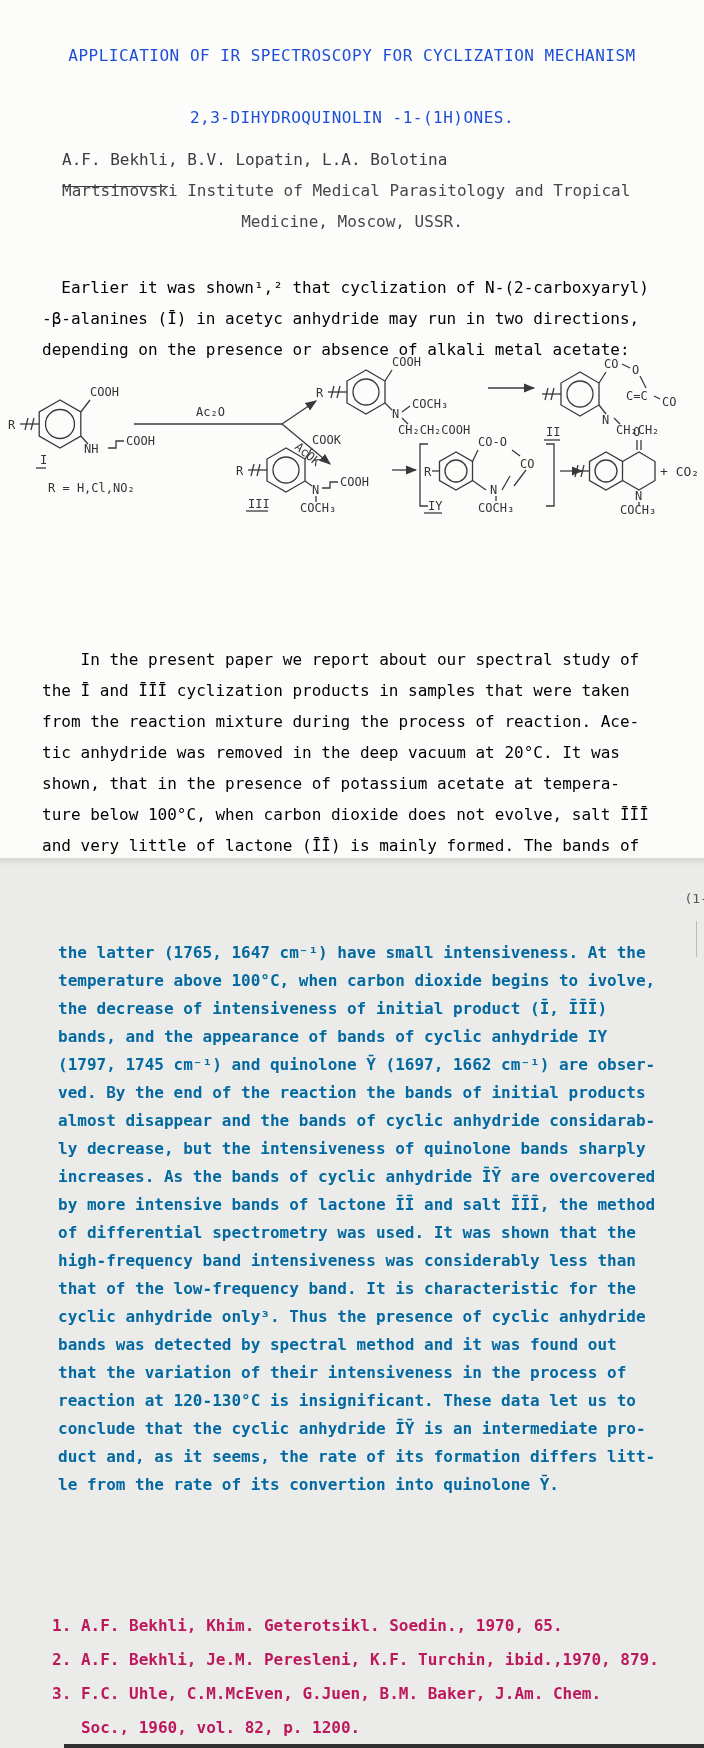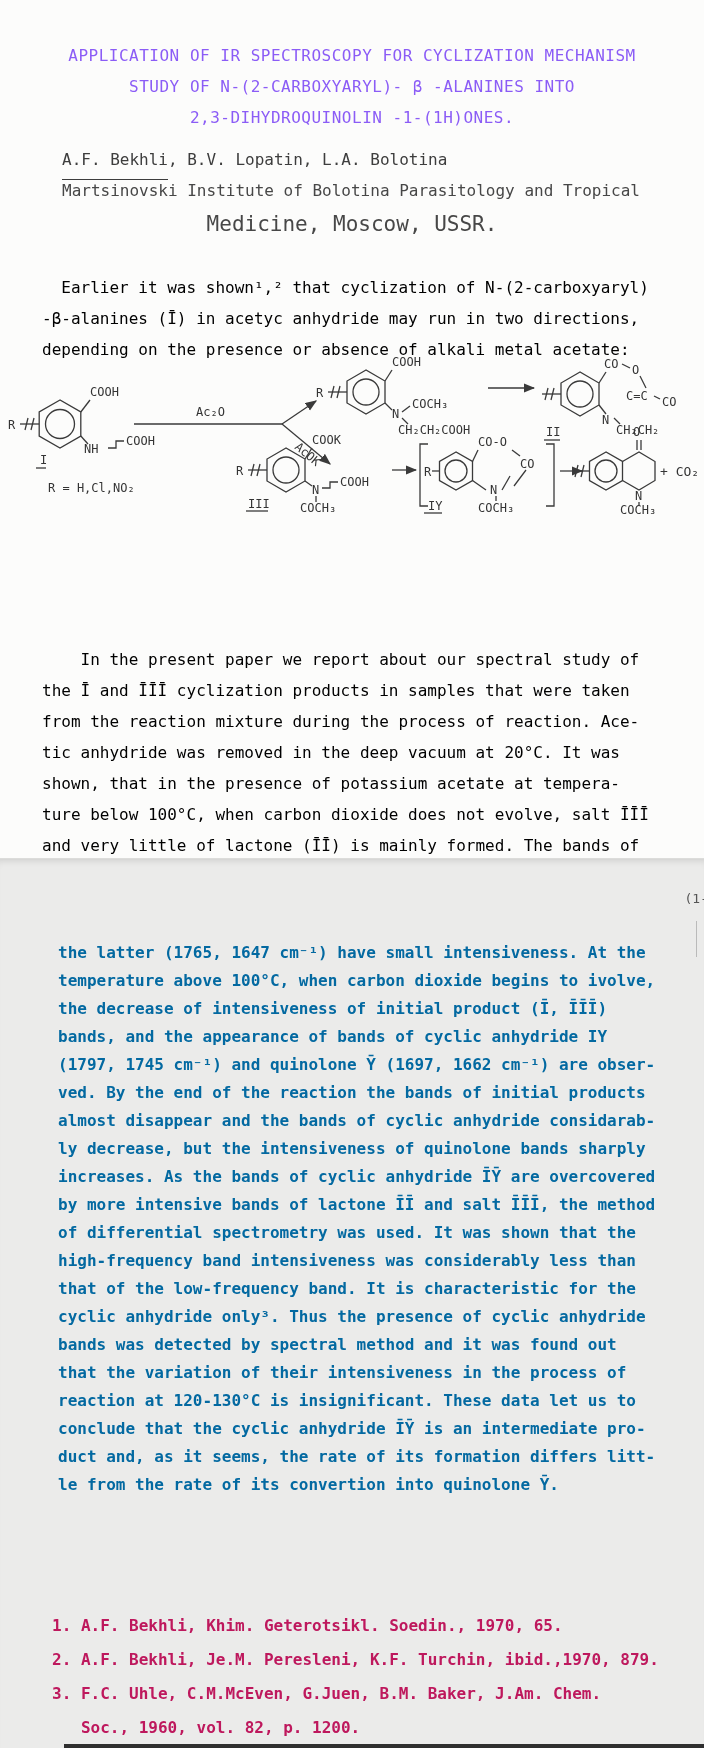--- a/index.html
+++ b/index.html
@@ -1,49 +1,48 @@
 <!DOCTYPE html>
 <html><head>
 <meta charset="utf-8">
 <style>
   html,body{margin:0;padding:0;background:#fff;}
   .sheet{position:relative;width:704px;height:1748px;overflow:hidden;
          font-family:"DejaVu Sans Mono",monospace;color:#3f3f3f;}
   .page1{position:absolute;left:0;top:0;width:704px;height:858px;background:#fcfcfb;}
   .page2{position:absolute;left:0;top:858px;width:704px;height:890px;background:#ebebea;
          border-top:1px solid #dcdcda;box-shadow:inset 0 7px 9px -7px rgba(0,0,0,.18);}
-  .tline{position:absolute;width:100%;text-align:center;font-size:16px;letter-spacing:.5px;color:#8b5cf6;white-space:pre;}
+  .tline{position:absolute;width:100%;text-align:center;font-size:16px;letter-spacing:.5px;color:#1d4ed8;white-space:pre;}
   .lines{white-space:pre;font-size:16px;}
   .p1text{position:absolute;left:42px;line-height:31px;color:#000000;}
   .authors{position:absolute;left:62px;top:150px;font-size:16px;white-space:pre;color:#3d3d3d;}
-  .authors .u{border-bottom:1.5px solid #3d3d3d;padding-bottom:10px;}
+  .authors .u{border-bottom:1.5px solid #3d3d3d;padding-bottom:17px;}
   .affil1{position:absolute;left:62px;top:181px;font-size:16px;white-space:pre;color:#474747;}
-  .affil2{position:absolute;left:0;top:212px;width:100%;text-align:center;font-size:21px;white-space:pre;color:#474747;}
+  .affil2{position:absolute;left:0;top:212px;width:100%;text-align:center;font-size:16px;white-space:pre;color:#474747;}
   .p2text{position:absolute;left:58px;top:80px;line-height:28px;font-weight:bold;color:#0369a1;}
   .refs{position:absolute;left:52px;top:750px;line-height:34px;font-weight:bold;color:#be185d;}
   .pagemark{position:absolute;top:32px;right:-4px;font-size:13px;color:#555;white-space:pre;}
   .artifact{position:absolute;top:62px;right:7px;width:1px;height:36px;background:#9a9a9a;opacity:.6;}
   .edgebar{position:absolute;bottom:0;left:64px;width:640px;height:5px;background:#2f2f2f;}
   svg text{fill:#343434;font-size:12px;font-family:"DejaVu Sans Mono",monospace;}
   .scheme{position:absolute;top:352px;left:0;}
 </style>
 </head>
 <body>
 
 <div class="sheet">
 
   <div class="page1">
 
     <div class="tline" style="top:46px;">APPLICATION OF IR SPECTROSCOPY FOR CYCLIZATION MECHANISM</div>
-    <div class="tline" style="top:77px;">STUDY OF N-(2-CARBOXYARYL)- β -ALANINES INTO</div>
     <div class="tline" style="top:108px;">2,3-DIHYDROQUINOLIN -1-(1H)ONES.</div>
 
     <div class="authors"><span class="u">A.F. Bekhli</span><span>, B.V. Lopatin, L.A. Bolotina</span></div>
 
-    <div class="affil1">Martsinovski Institute of Bolotina Parasitology and Tropical</div>
+    <div class="affil1">Martsinovski Institute of Medical Parasitology and Tropical</div>
     <div class="affil2">Medicine, Moscow, USSR.</div>
 
     <div class="p1text lines" style="top:272px;">  Earlier it was shown¹,² that cyclization of N-(2-carboxyaryl)
 -β-alanines (Ī) in acetyc anhydride may run in two directions,
 depending on the presence or absence of alkali metal acetate:</div>
 
     <svg class="scheme" width="704" height="164" viewBox="0 0 704 164">
       <defs>
         <marker id="ah" markerWidth="9" markerHeight="8" refX="8" refY="3.5" orient="auto">
           <path d="M0,0 L9,3.5 L0,7 Z" fill="#3a3a3a"></path>

